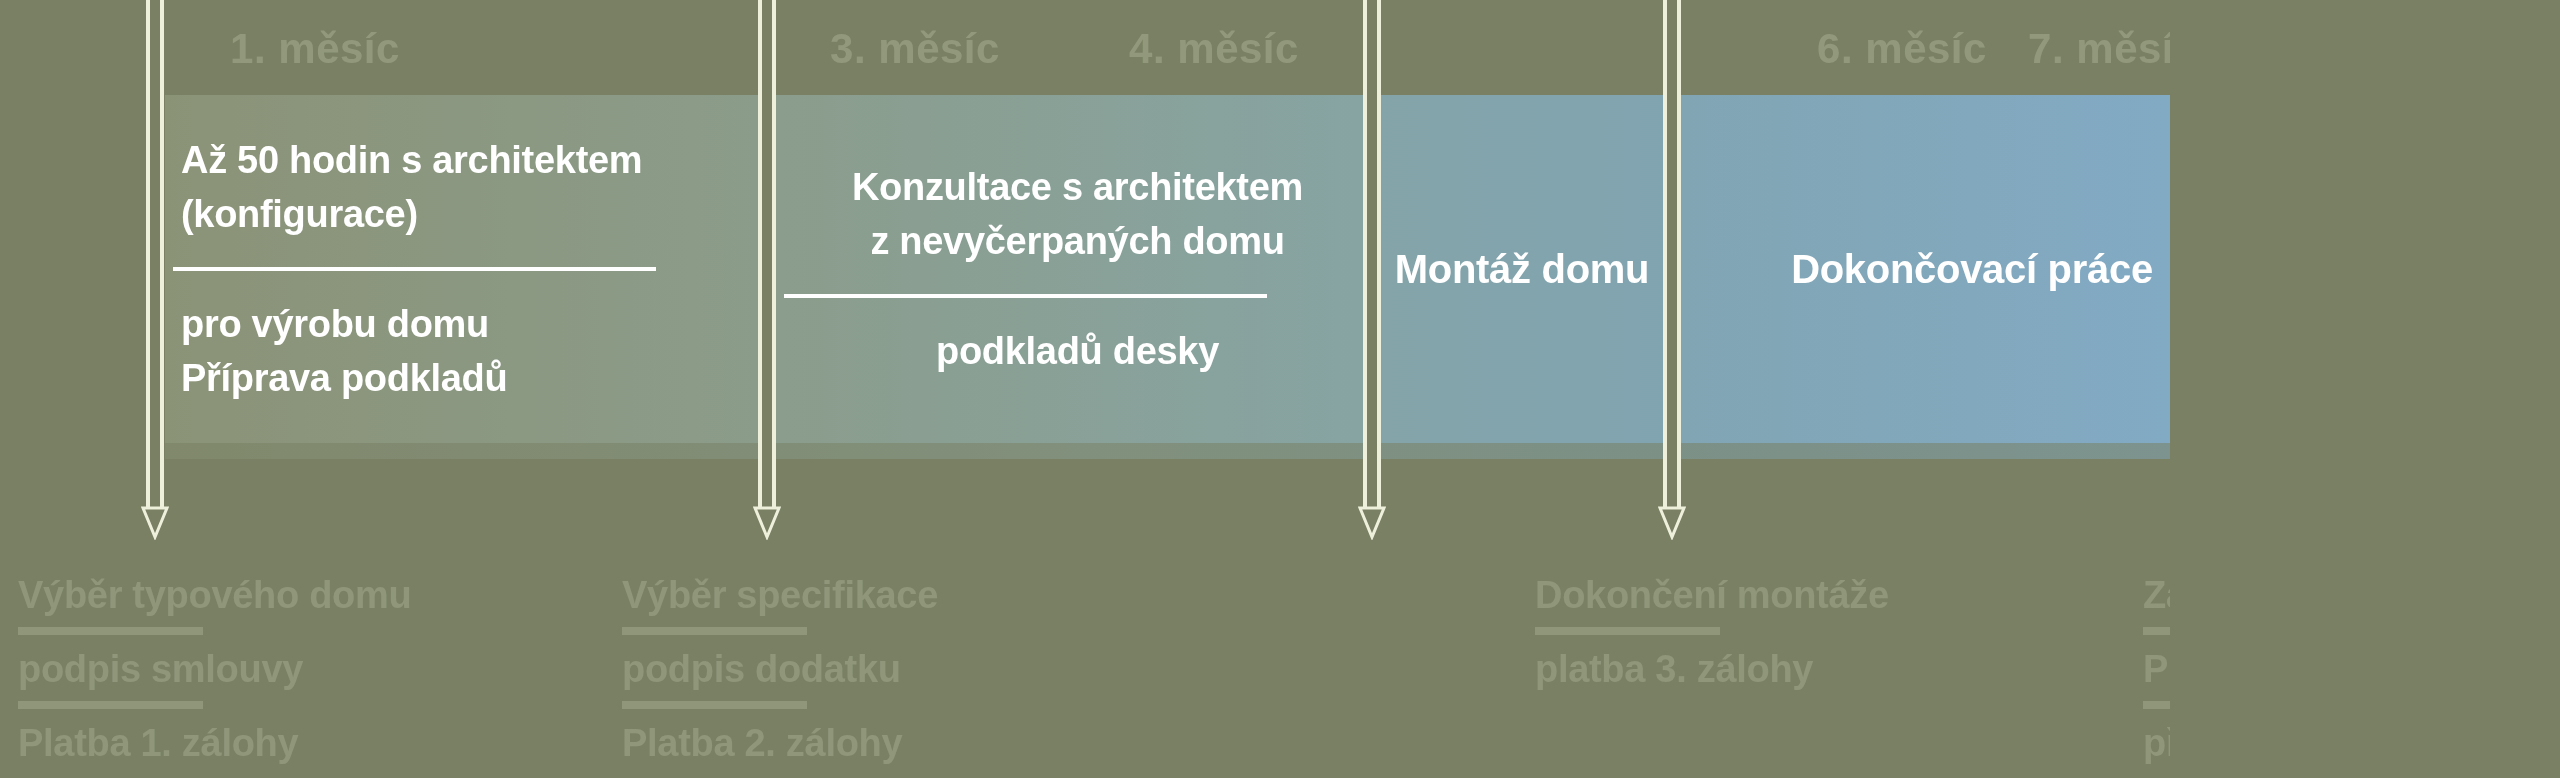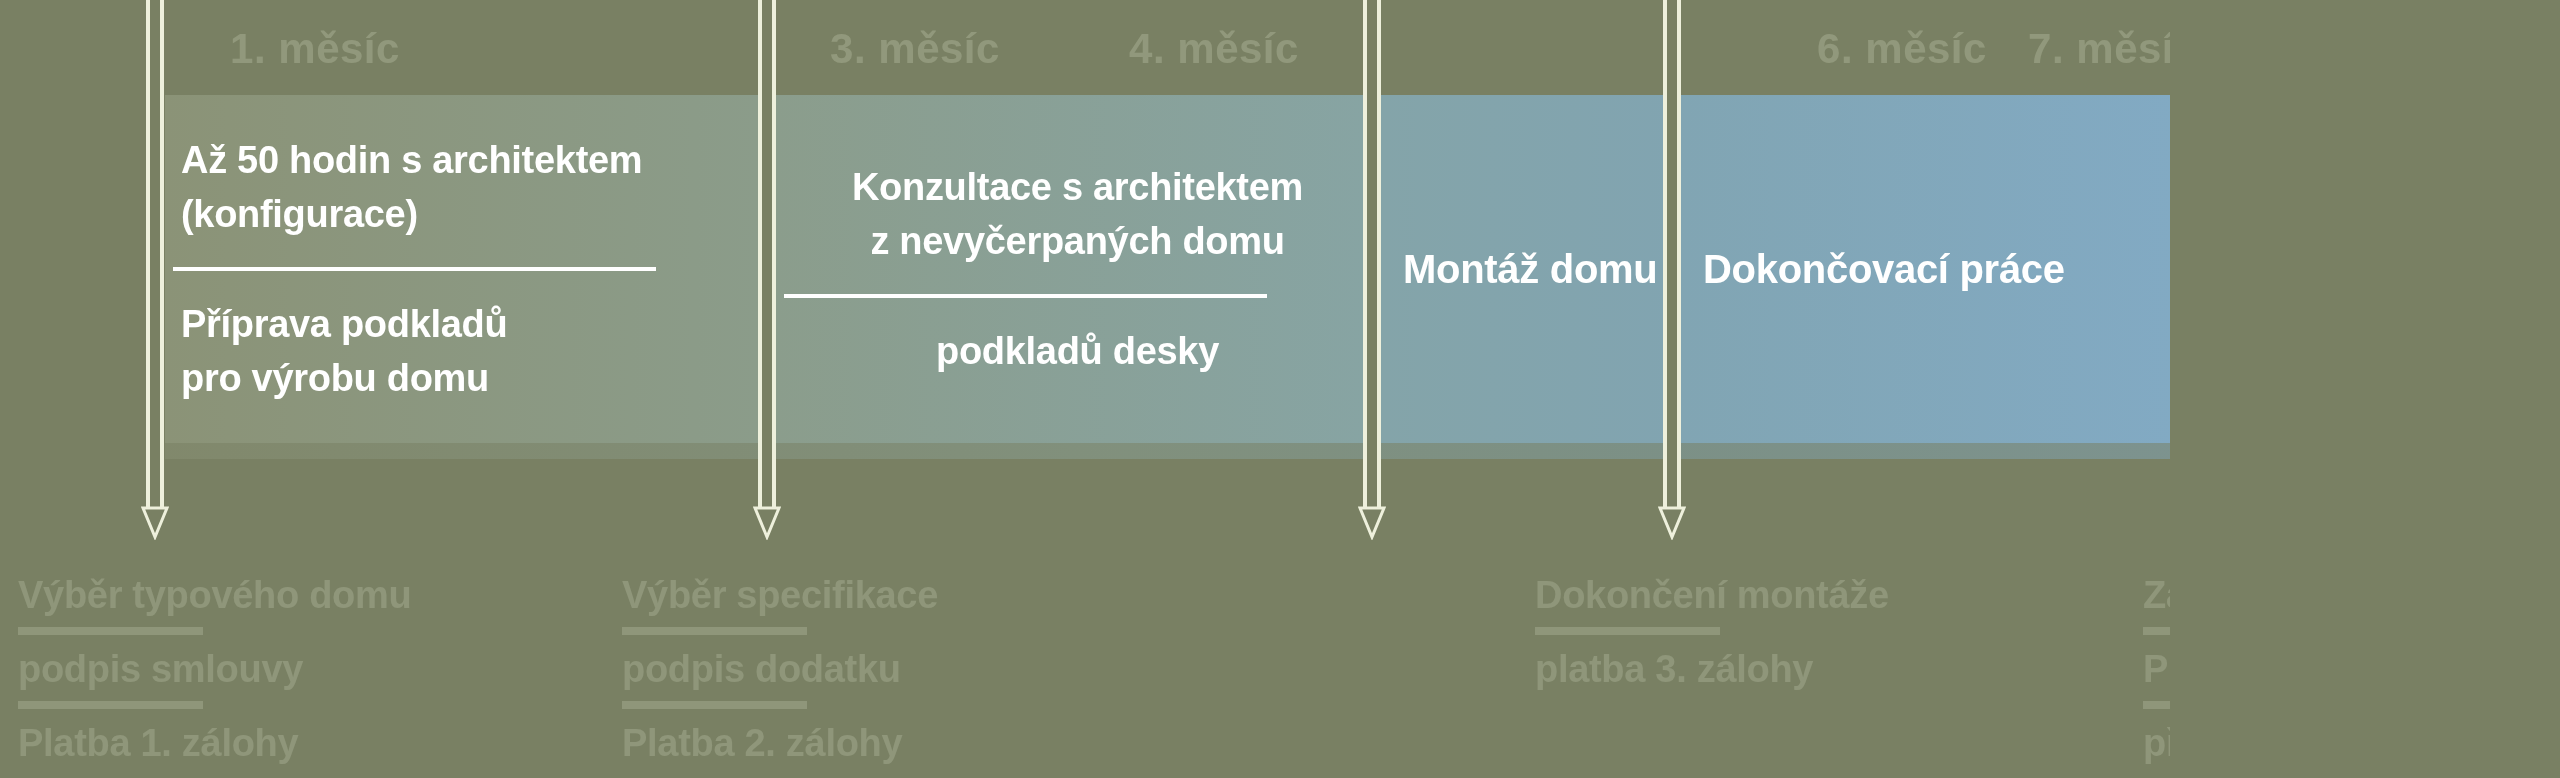--- a/index.html
+++ b/index.html
@@ -18,21 +18,21 @@
     letter-spacing:0.5px;white-space:nowrap;
   }
   
   .band{
     position:absolute;top:95px;height:348px;
     display:flex;flex-direction:column;justify-content:center;
     color:#ffffff;
   }
   .band .grp{padding-left:16px;font-size:38px;line-height:54px;letter-spacing:-0.3px;white-space:nowrap;}
   .band .rule{height:4px;width:483px;background:#ffffff;margin:26px 0 26px 8px;}
-  .band.single{padding-left:22px;}
+  .band.single{align-items:center;}
   .band.single .lbl{font-size:40px;letter-spacing:-0.3px;white-space:nowrap;}
   .band1{left:165px;width:593px;background:linear-gradient(90deg,#8b9377,#8b9c8a);}
   .band2{left:776px;width:587px;background:linear-gradient(90deg,#8b9d8c,#87a4a3);text-align:center;}
   .band3{left:1381px;width:282px;background:linear-gradient(90deg,#84a4a9,#81a4b1);}
   .band4{left:1681px;width:582px;background:linear-gradient(90deg,#81a5b3,#82abc7);}
   
   .band-shadow{
     position:absolute;left:165px;top:443px;width:2098px;height:16px;
     background:linear-gradient(90deg,#8b9377 0%,#8ba49c 45%,#80a4b0 70%,#82abc7 100%);
     opacity:0.45;
@@ -62,22 +62,22 @@
 
   <div class="band-shadow"></div>
 
   <div class="band band1">
     <div class="grp">
       <div>Až 50 hodin s architektem</div>
       <div>(konfigurace)</div>
     </div>
     <div class="rule"></div>
     <div class="grp">
+      <div>pro výrobu domu</div>
       <div>Příprava podkladů</div>
-      <div>pro výrobu domu</div>
     </div>
   </div>
 
   <div class="band band2">
     <div class="grp">
       <div>Konzultace s architektem</div>
       <div>z nevyčerpaných domu</div>
     </div>
     <div class="rule"></div>
     <div class="grp">

